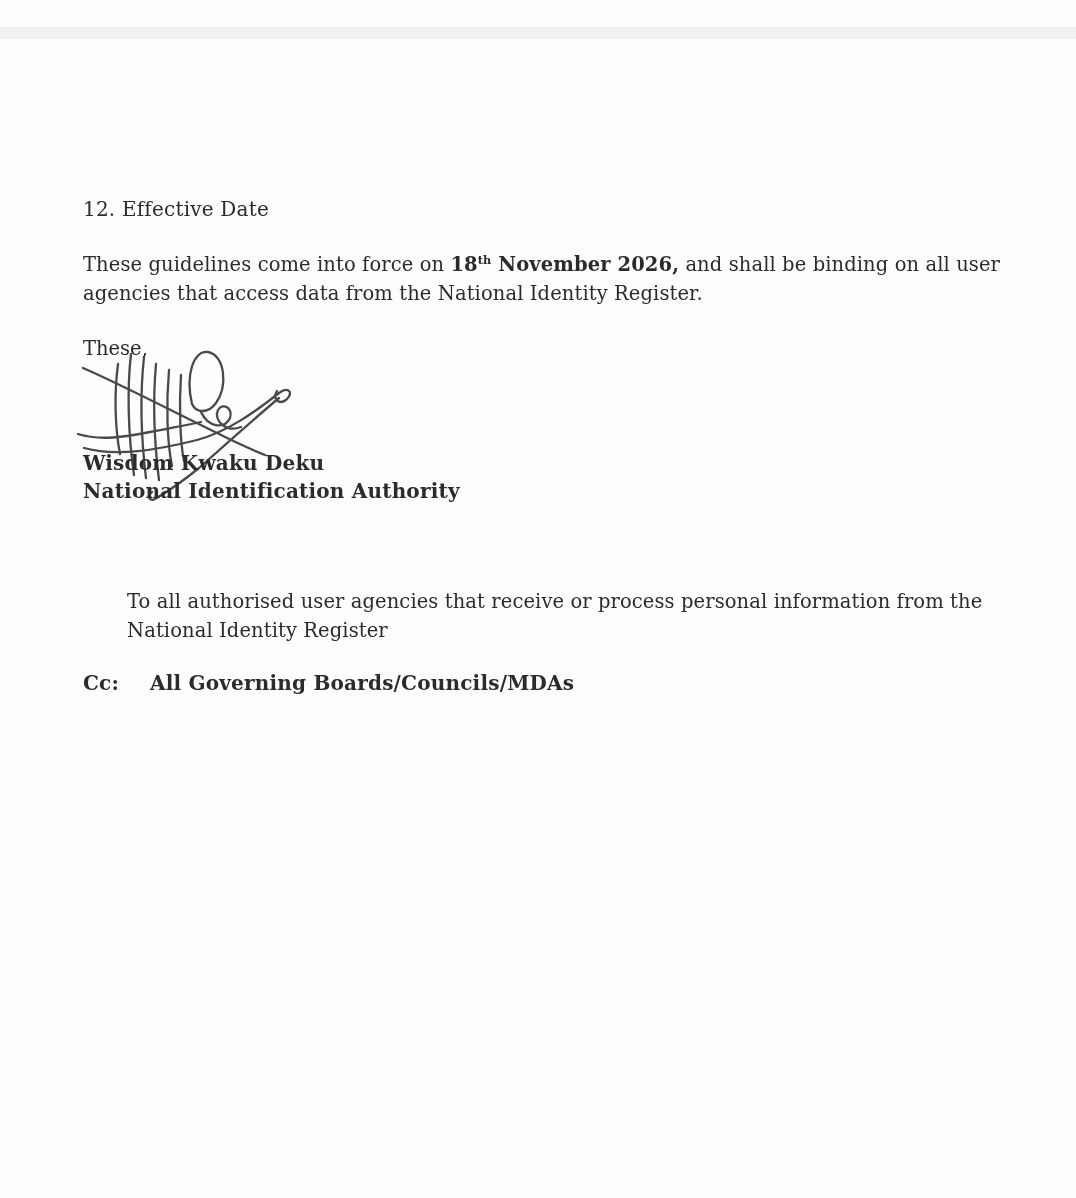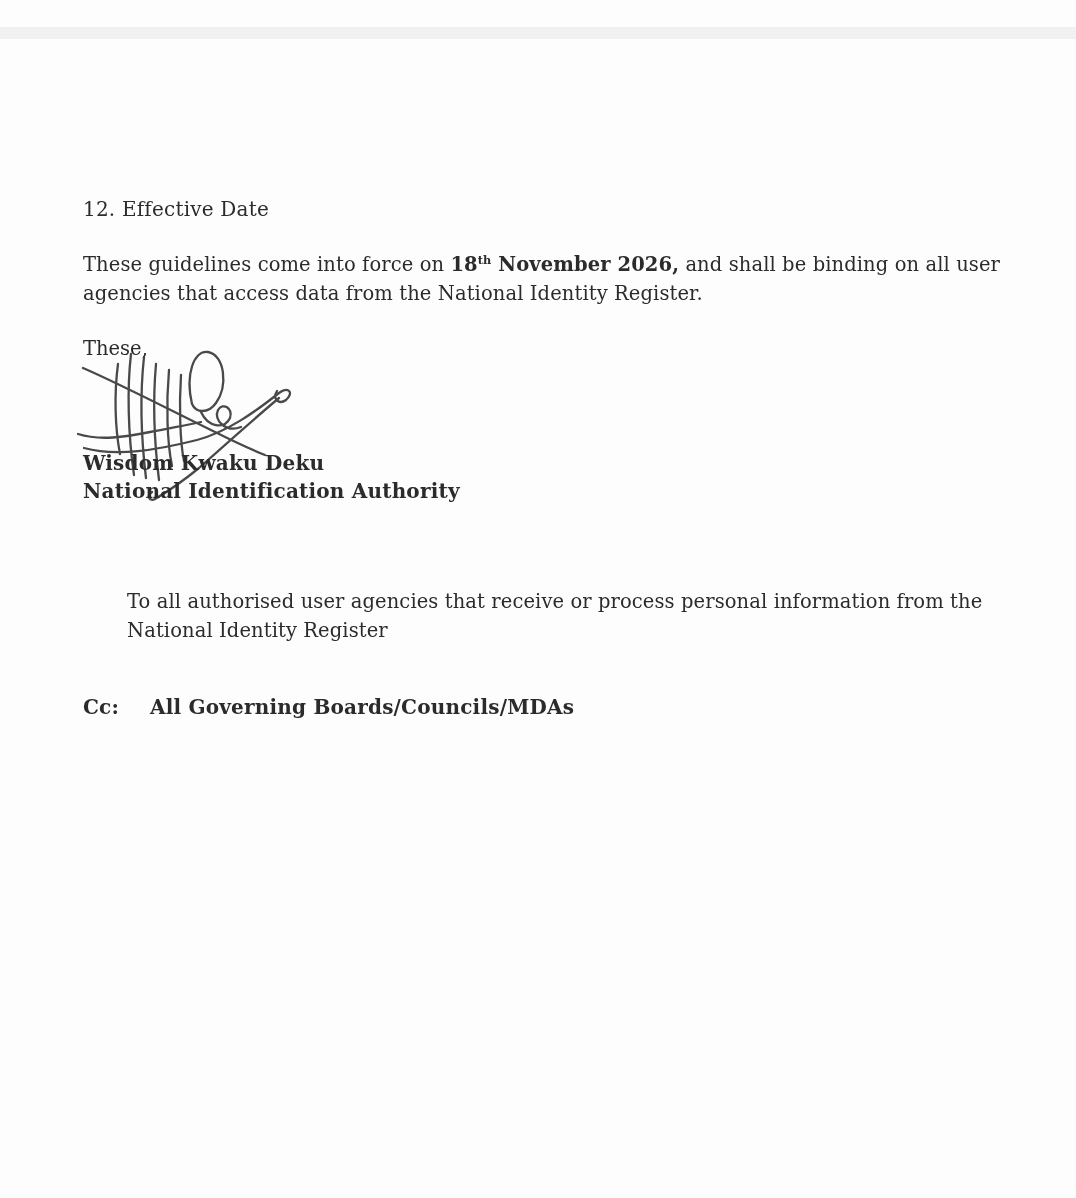--- a/index.html
+++ b/index.html
@@ -66,21 +66,20 @@
     line-height: 29px;
     letter-spacing: 0.1px;
     margin-left: 44px;
   }
   .cc-line {
     position: absolute;
     left: 83px; top: 671px;
     font-size: 20px;
     font-weight: bold;
     letter-spacing: 0.2px;
-    margin-top: 24px;
   }
   .cc-label {
     display: inline-block;
     width: 67px;
   }
 </style>
 </head>
 <body>
 
 <div class="scan-band"></div>

